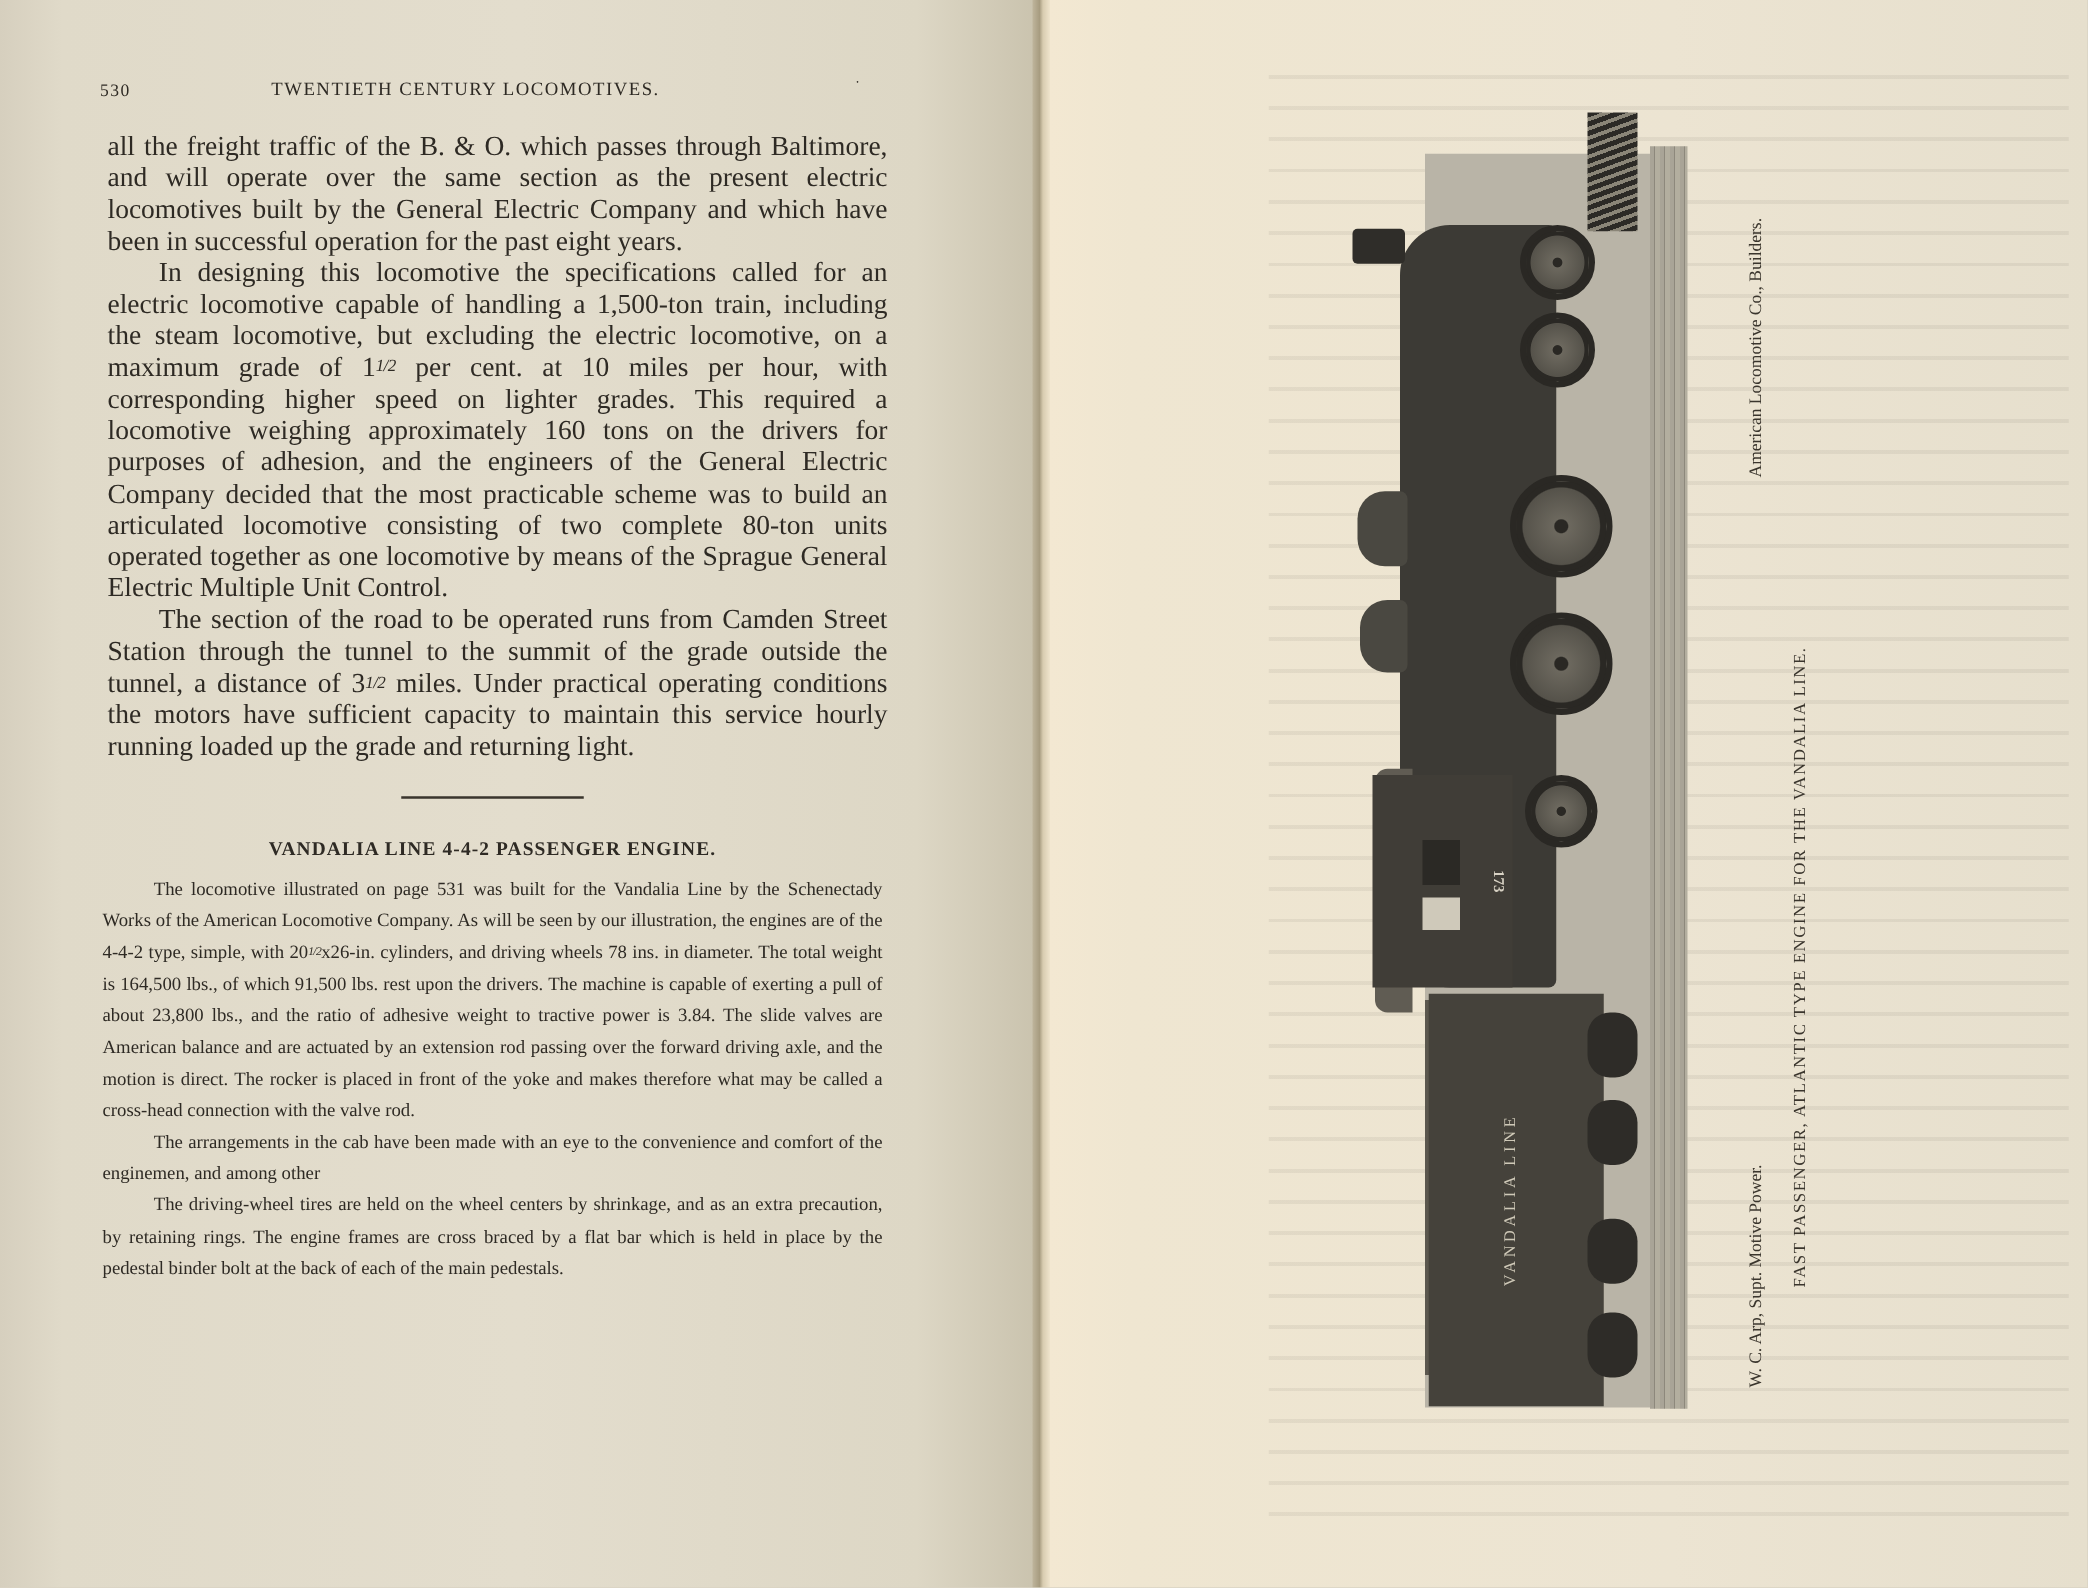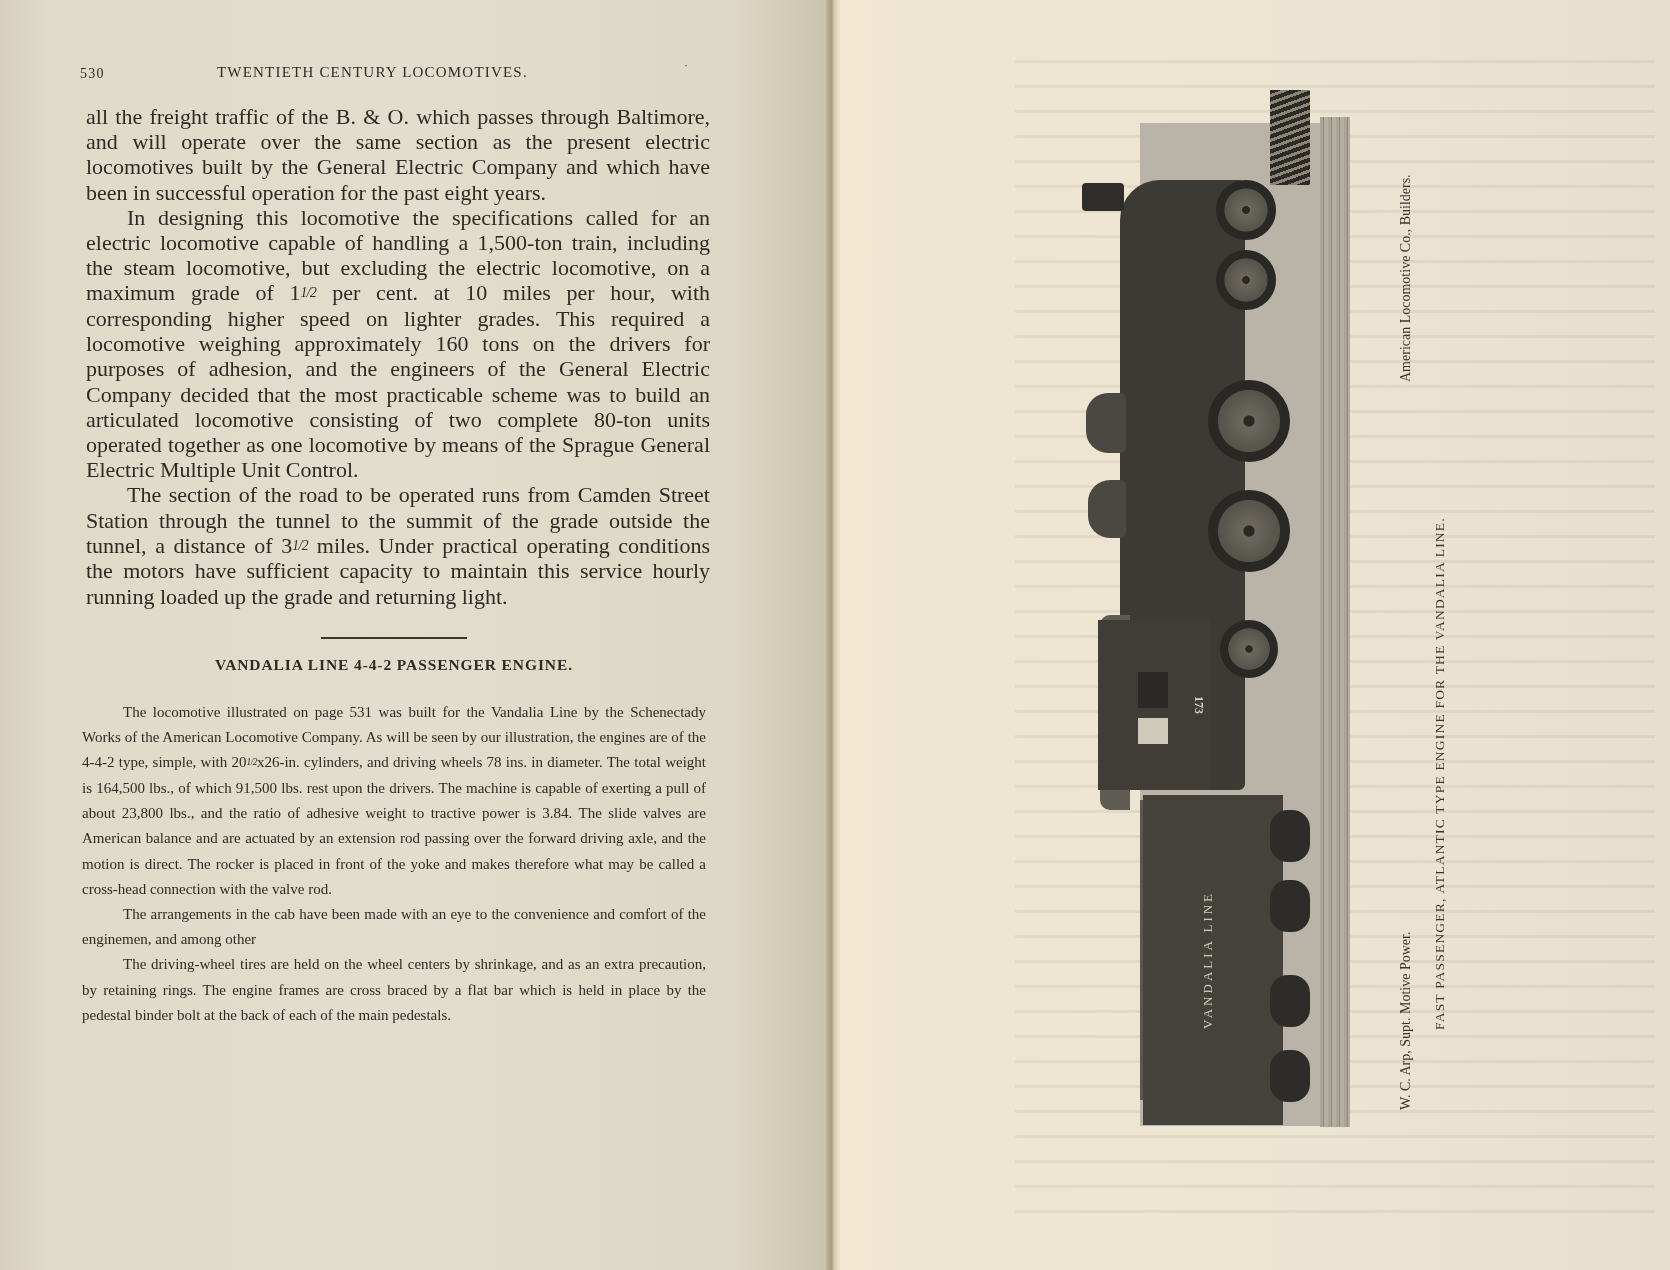--- a/index.html
+++ b/index.html
@@ -40,21 +40,21 @@
     hyphens:none;
     margin-left:20px;
   }
   .body-text p { margin:0; text-indent:0; }
   .body-text p.indent { text-indent:41px; }
   .rule {
     position:absolute; left:321px; top:637px; width:146px; height:2px;
     background:#3a352d;
   }
   .section-heading {
-    position:absolute; left:82px; top:656px; width:624px;
+    position:absolute; left:82px; top:671px; width:624px;
     text-align:center; font-weight:bold; font-size:15.5px; letter-spacing:0.9px;
   }
   .body-text-2 {
     position:absolute; left:82px; top:700px; width:624px;
     font-size:15px; line-height:25.2px; text-align:justify;
   }
   .body-text-2 p { margin:0; }
   .body-text-2 p.indent { text-indent:41px; }
   .frac { font-size:0.62em; vertical-align:0.25em; letter-spacing:-0.5px;font-style:italic; }
 

